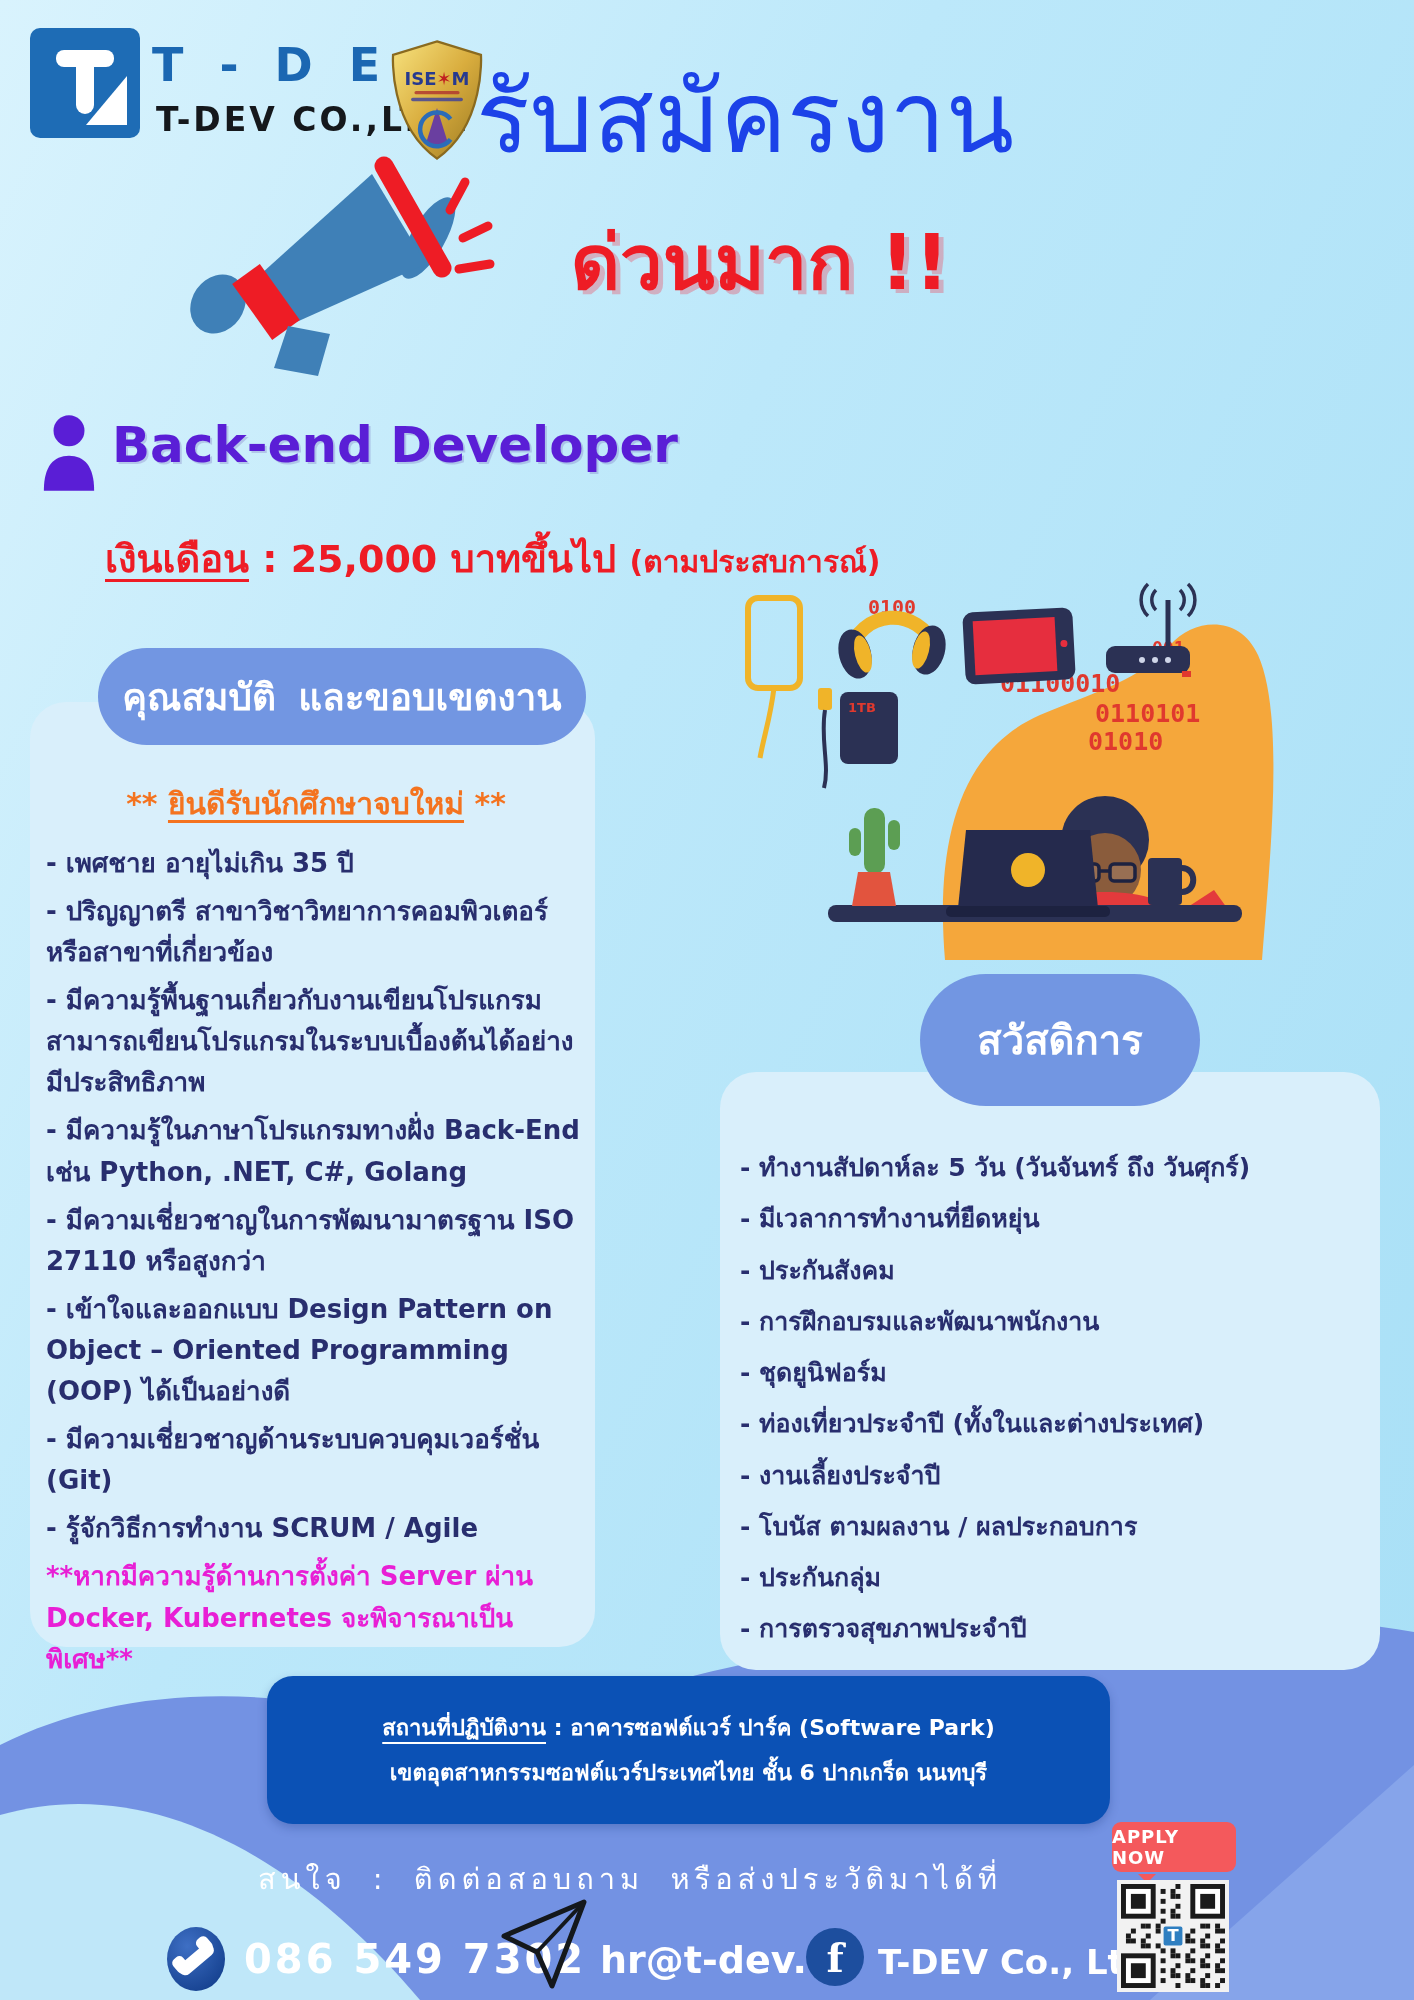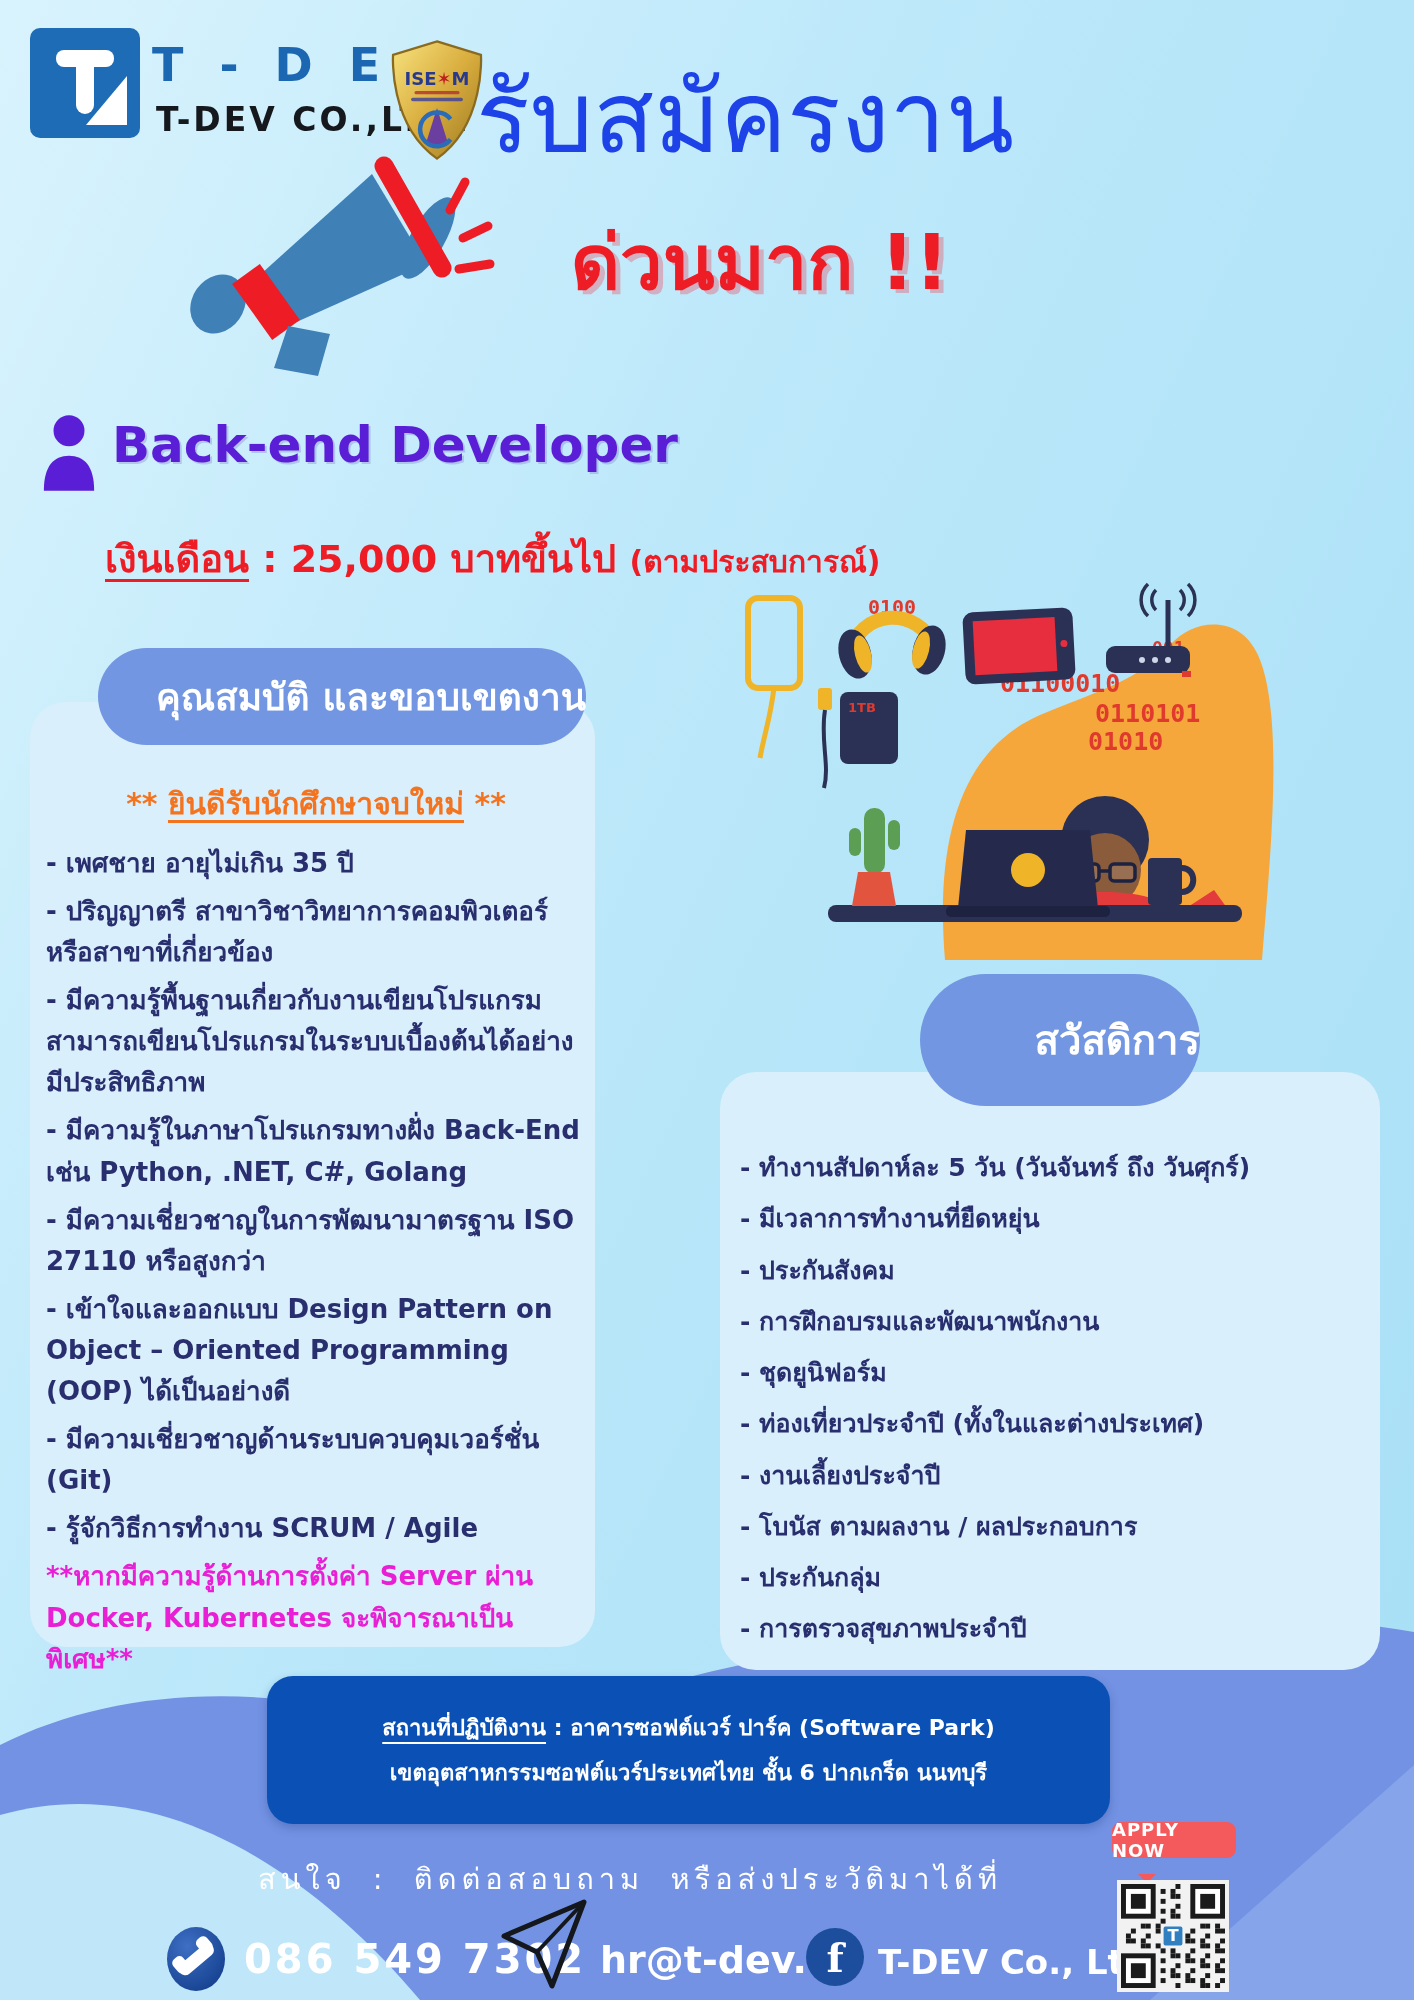--- a/index.html
+++ b/index.html
@@ -19,22 +19,22 @@
   
   .person-icon{left:40px;top:413px;width:58px;height:78px;}
   .position-title{left:112px;top:416px;font-size:50px;font-weight:bold;color:#5a1ed6;text-shadow:2px 2px 0 rgba(60,20,150,0.18);white-space:nowrap;}
   .salary{left:105px;top:528px;font-size:38px;font-weight:bold;color:#ee1c25;white-space:nowrap;}
   .salary .u{text-decoration:underline;text-underline-offset:7px;}
   .salary .note{font-size:30px;}
   
   .panel{background:#d9effb;border-radius:36px;z-index:2;}
   .left-panel{left:30px;top:702px;width:565px;height:945px;}
   .right-panel{left:720px;top:1072px;width:660px;height:598px;}
-  .pill{background:#7296e2;border-radius:999px;display:flex;align-items:center;justify-content:flex-end;
-    color:#fff;font-weight:bold;z-index:3;}
+  .pill{background:#7296e2;border-radius:999px;display:flex;align-items:center;justify-content:center;
+    color:#fff;font-weight:bold;z-index:3;font-family:Liberation Mono, monospace;}
   .left-pill{left:98px;top:648px;width:488px;height:97px;font-size:37px;}
   .right-pill{left:920px;top:974px;width:280px;height:132px;font-size:40px;}
   .qual-block{left:46px;top:780px;width:540px;z-index:3;}
   .qual-sub{color:#f4731f;font-weight:bold;font-size:30px;text-align:center;margin-bottom:16px;}
   .qual-sub .u{text-decoration:underline;text-underline-offset:6px;}
   .q-item{color:#282e6e;font-weight:bold;font-size:26px;line-height:1.58;margin-bottom:7px;}
   .qual-note{color:#e81fd5;font-weight:bold;font-size:26px;line-height:1.6;margin-top:4px;}
   .benefit-list{left:740px;top:1142px;width:630px;z-index:3;}
   .b-item{color:#282e6e;font-weight:bold;font-size:25px;line-height:2.05;white-space:nowrap;}
   
@@ -47,21 +47,21 @@
   .loc-box .u{text-decoration:underline;text-underline-offset:7px;}
   .interest{left:130px;top:1856px;width:1000px;text-align:center;color:#fff;font-weight:normal;font-size:29px;
     letter-spacing:5px;word-spacing:12px;z-index:2;white-space:nowrap;}
   .phone-icon{left:166px;top:1926px;width:60px;height:66px;z-index:2;}
   .phone-num{left:244px;top:1936px;font-size:40px;font-weight:bold;color:#fff;letter-spacing:3px;z-index:2;white-space:nowrap;}
   .plane-icon{left:498px;top:1896px;width:92px;height:98px;z-index:2;}
   .email{left:600px;top:1938px;font-size:38px;font-weight:bold;color:#fff;z-index:2;white-space:nowrap;}
   .fb-icon{left:806px;top:1928px;width:58px;height:58px;border-radius:50%;background:#1d4e9e;z-index:2;
     display:flex;align-items:center;justify-content:center;color:#fff;font-weight:bold;font-size:40px;font-family:"DejaVu Serif","Liberation Serif",serif;}
   .fb-name{left:878px;top:1942px;font-size:34px;font-weight:bold;color:#fff;z-index:2;white-space:nowrap;}
-  .apply-btn{left:1112px;top:1822px;width:124px;height:36px;background:#f4595c;border-radius:9px;z-index:2;
+  .apply-btn{left:1112px;top:1822px;width:124px;height:50px;background:#f4595c;border-radius:9px;z-index:2;
     display:flex;align-items:center;justify-content:center;color:#fff;font-weight:bold;font-size:18px;letter-spacing:1px;}
   .apply-btn::after{content:"";position:absolute;left:26px;top:52px;border:9px solid transparent;border-top-color:#f4595c;}
   .qr{left:1117px;top:1880px;width:112px;height:112px;background:#f2f2f2;z-index:2;display:flex;align-items:center;justify-content:center;}
 </style>
 </head>
 <body>
 
 <div class="canvas">
 
   <svg class="abs logo-box" viewBox="0 0 110 110">

